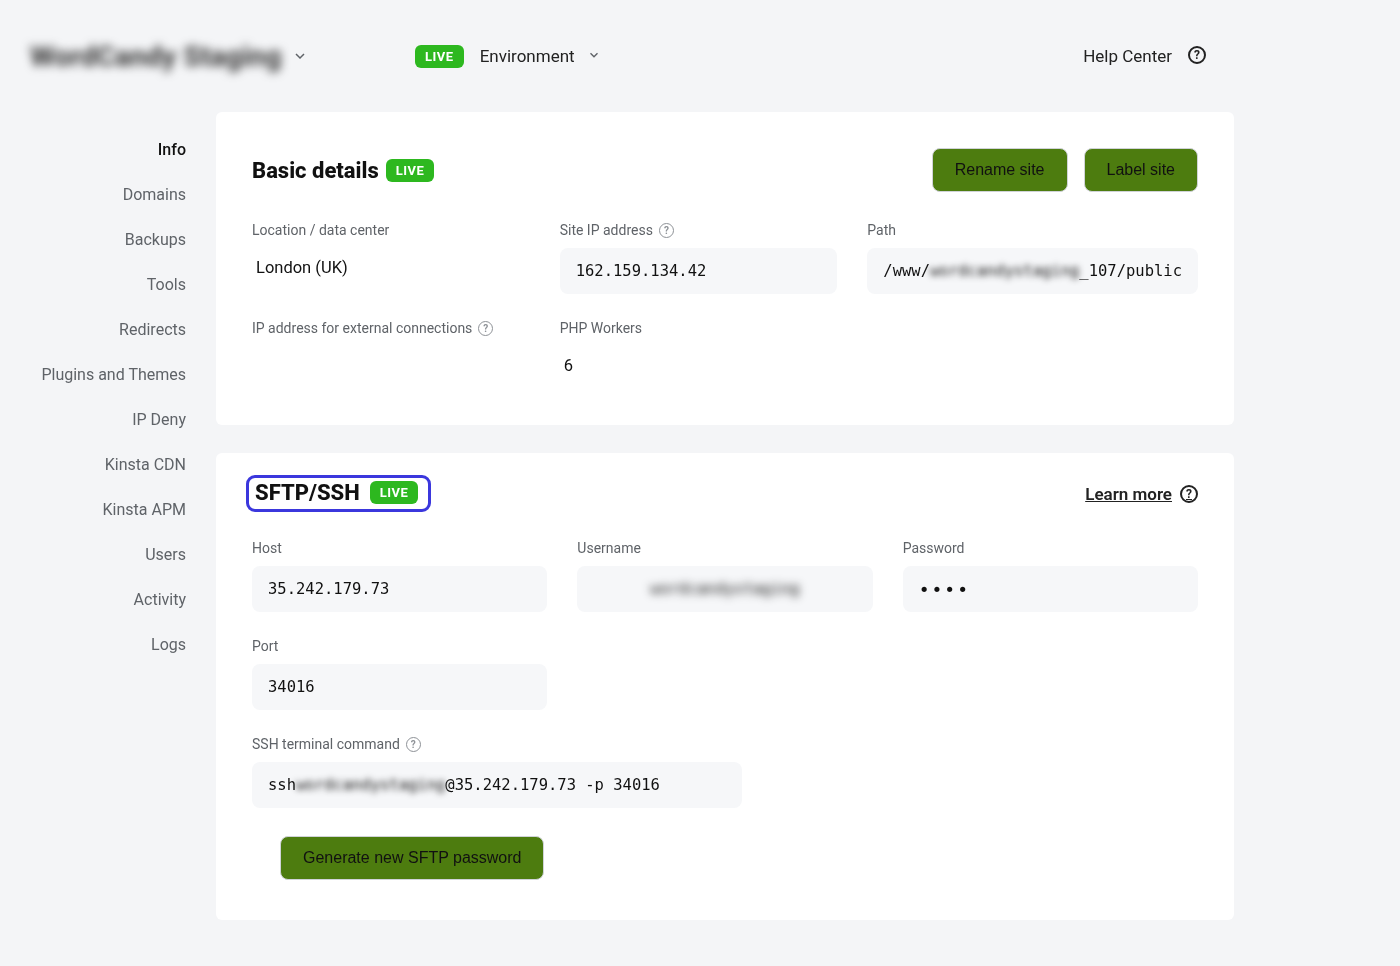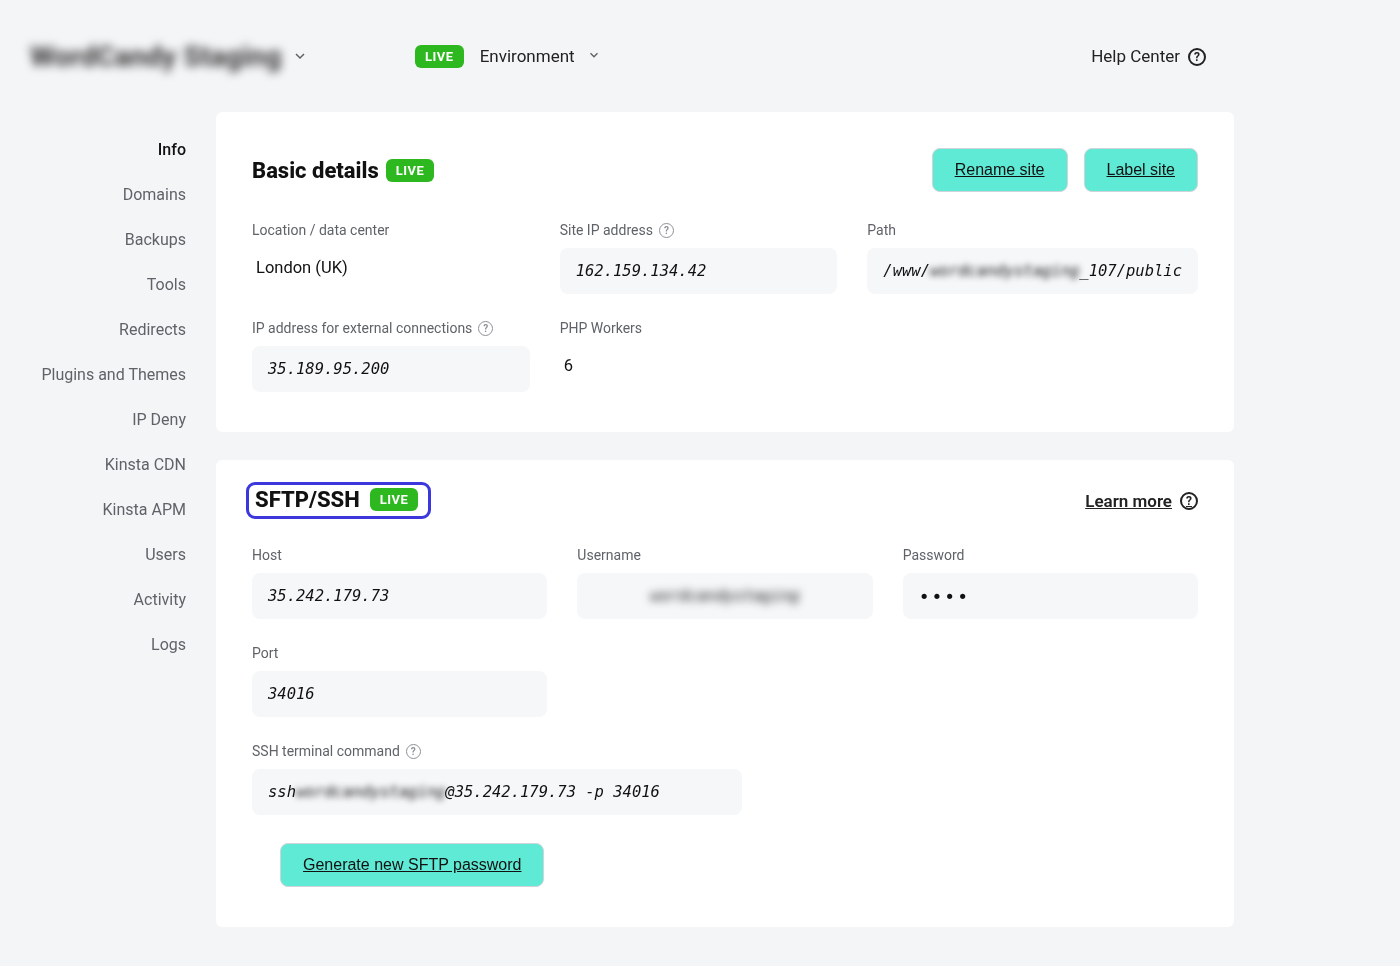--- a/index.html
+++ b/index.html
@@ -40,21 +40,21 @@
       letter-spacing:.5px;
       border-radius:6px;
       padding: 4px 10px;
       text-transform: uppercase;
     }
     .env-select {
       display:flex; align-items:center; gap:12px;
       font-size:17px; color:#222; cursor:pointer;
       margin-left: 16px;
     }
-    .topbar-right { margin-left: auto; display:flex; align-items:flex-end; gap:8px; font-size:17px; cursor:pointer; }
+    .topbar-right { margin-left: auto; display:flex; align-items:flex-start; gap:16px; font-size:17px; cursor:pointer; }
     .help-icon { width:18px; height:18px; border:2px solid #222; border-radius:50%; display:inline-flex; align-items:center; justify-content:center; font-size:12px; font-weight:700; }
 
     
     .body {
       display:flex;
       height: calc(966px - 112px);
     }
     .sidebar {
       width: 216px;
       background: #f4f5f7;
@@ -83,29 +83,28 @@
       margin-bottom: 28px;
     }
     .card-header {
       display:flex;
       align-items:center;
       gap:7px;
     }
     .card-title { font-size:22px; font-weight:800; color:#111; }
     .card-actions { margin-left:auto; display:flex; gap:16px; }
     .btn {
-      background:#5eead4;
+      background:#4d7c0f;
       border:1px solid #d0d3d8;
       border-radius:8px;
       padding: 12px 22px;
       font-size:16px;
       color:#111;
       cursor:pointer;
       font-weight:500;
-      text-decoration:underline;
     }
 
     .grid3 {
       display:grid;
       grid-template-columns: repeat(3, 1fr);
       column-gap: 30px;
       row-gap: 26px;
       margin-top: 30px;
     }
     .field-label {
@@ -129,21 +128,21 @@
       min-height:46px;
       display:flex; align-items:center;
       overflow:hidden;
       white-space:nowrap;
     }
     .value-plain {
       font-size:16.5px;
       color:#111;
       padding: 10px 4px;
     }
-    .mono { font-family: "SFMono-Regular", Menlo, Consolas, monospace; font-style: italic; }
+    .mono { font-family: "SFMono-Regular", Menlo, Consolas, monospace; }
 
     .highlight {
       border: 3px solid #3b37dd;
       border-radius:9px;
       padding: 2px 10px 4px 6px;
       display:inline-flex; align-items:center; gap:10px;
       margin: -6px;
     }
 
     .learn-more {
@@ -239,21 +238,20 @@
                 <span class="blur-small">wordcandystaging</span>
                 <span>_107/public</span>
             </div>
           </div>
 
           <div>
             <div class="field-label">
               <span>IP address for external connections</span>
               <span class="info-icon">?</span>
             </div>
-            <div class="value-box mono">35.189.95.200</div>
           </div>
           <div>
             <div class="field-label">PHP Workers</div>
             <div class="value-plain">6</div>
           </div>
           <div></div>
         </div>
       </div>
 
       <div class="card" style="padding-top:28px;">

